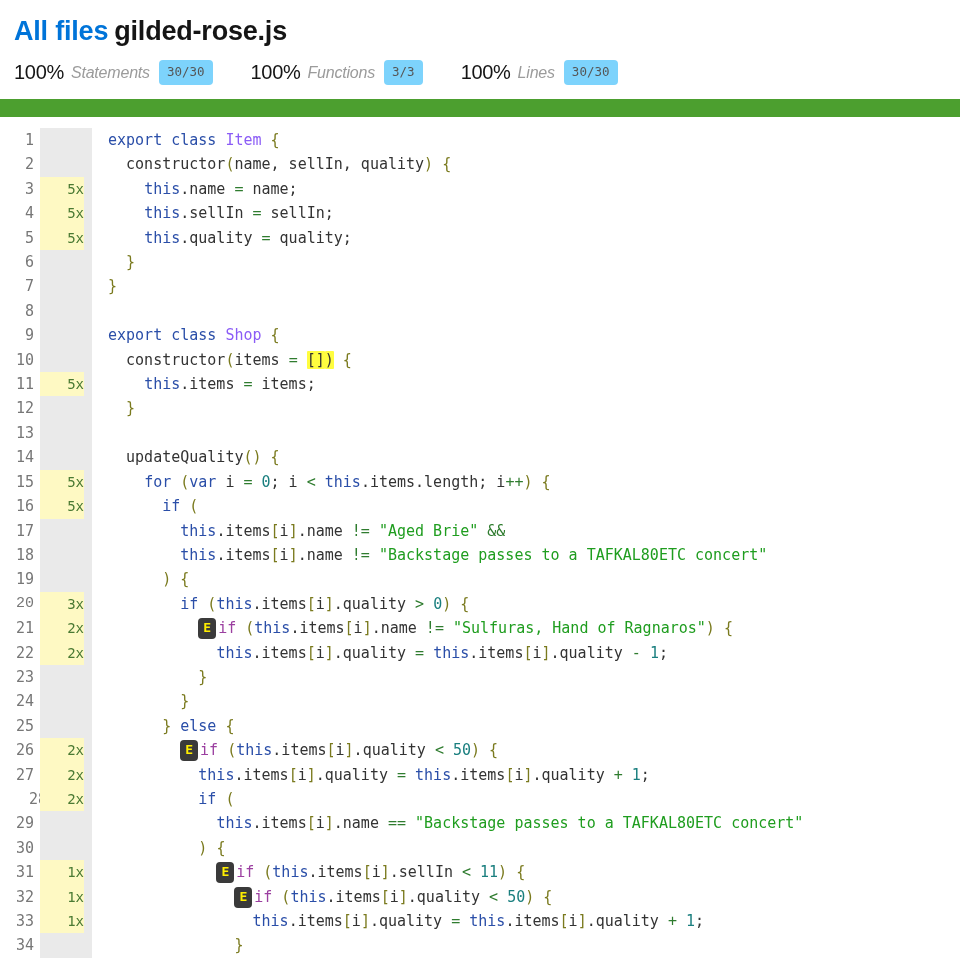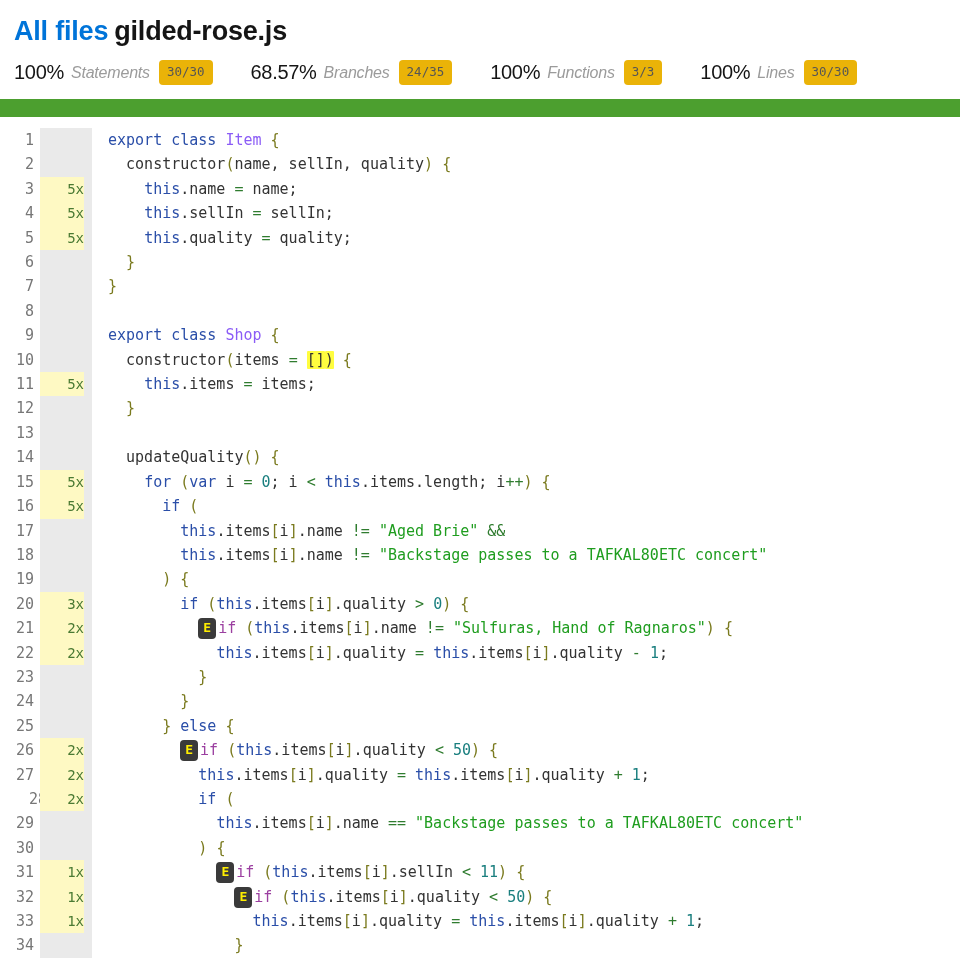--- a/index.html
+++ b/index.html
@@ -57,21 +57,21 @@
   }
   .metric-label {
     font-size: 16px;
     color: #9b9b9b;
     margin-left: 7px;
     letter-spacing: -0.2px;
     font-style: italic;
   }
   .metric-fraction {
     margin-left: 9px;
-    background: #eab308;
+    background: #7dd3fc;
     border-radius: 4px;
     color: #555555;
     font-family: "DejaVu Sans Mono", monospace;
     font-size: 12.5px;
     line-height: 14px;
     padding: 5px 8px 6px 8px;
   }
 
   
   .status-bar {
@@ -157,25 +157,20 @@
 <div class="header">
   <div class="title-row">
     <a class="title-link" href="#">All files</a><span class="title-file">gilded-rose.js</span>
   </div>
 
   <div class="summary-row">
     <div class="metric">
       <span class="metric-pct">100%</span>
       <span class="metric-label">Statements</span>
       <span class="metric-fraction">30/30</span>
-    </div>
-    <div class="metric">
-      <span class="metric-pct">68.57%</span>
-      <span class="metric-label">Branches</span>
-      <span class="metric-fraction">24/35</span>
     </div>
     <div class="metric">
       <span class="metric-pct">100%</span>
       <span class="metric-label">Functions</span>
       <span class="metric-fraction">3/3</span>
     </div>
     <div class="metric">
       <span class="metric-pct">100%</span>
       <span class="metric-label">Lines</span>
       <span class="metric-fraction">30/30</span>
@@ -199,21 +194,21 @@
       <span class="cnt" style="display: block;">10</span>
       <span class="cnt" style="display: block;">11</span>
       <span class="cnt" style="display: block;">12</span>
       <span class="cnt" style="display: block; padding-left: 8px;">13</span>
       <span class="cnt" style="display: block;">14</span>
       <span class="cnt" style="display: block;">15</span>
       <span class="cnt" style="display: block;">16</span>
       <span class="cnt" style="display: block;">17</span>
       <span class="cnt" style="display: block;">18</span>
       <span class="cnt" style="display: block;">19</span>
-      <span class="cnt" style="display: block;">20</span>
+      <span class="cnt" style="display: block; font-family: Liberation Mono, monospace;">20</span>
       <span class="cnt" style="display: block;">21</span>
       <span class="cnt" style="display: block;">22</span>
       <span class="cnt" style="display: block;">23</span>
       <span class="cnt" style="display: block;">24</span>
       <span class="cnt" style="display: block;">25</span>
       <span class="cnt" style="display: block;">26</span>
       <span class="cnt" style="display: block;">27</span>
       <span class="cnt" style="display: block; margin-left: 29px;">28</span>
       <span class="cnt" style="display: block;">29</span>
       <span class="cnt" style="display: block;">30</span>

